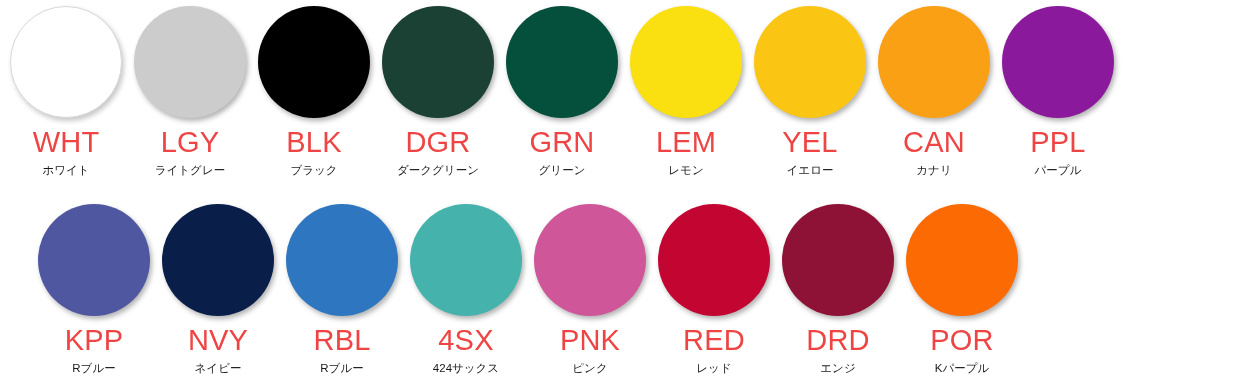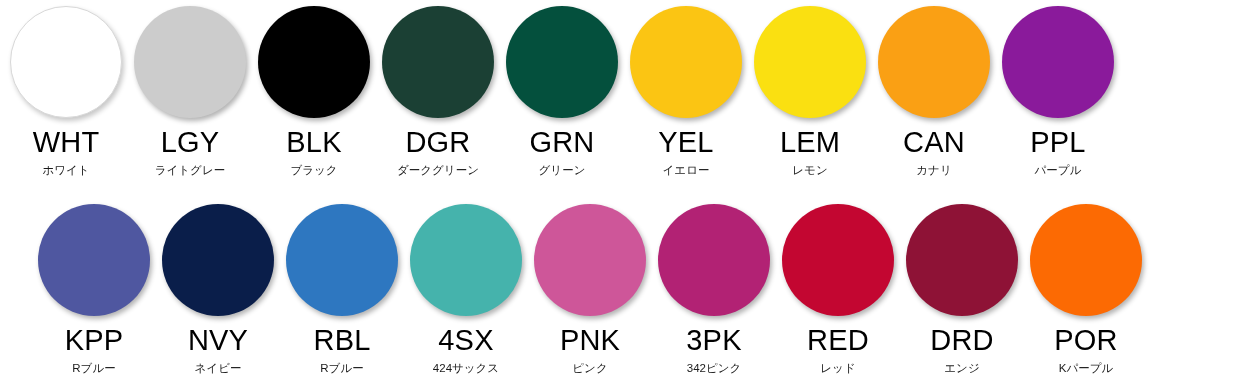--- a/index.html
+++ b/index.html
@@ -53,21 +53,21 @@
   .chip.outlined {
     border: 1px solid #d8d8d8;
     box-shadow: 2px 3px 5px rgba(0, 0, 0, 0.22);
   }
 
   .code {
     margin-top: 9px;
     font-size: 29px;
     line-height: 30px;
     font-weight: 400;
-    color: #000000;
+    color: #ef4444;
     letter-spacing: 0.2px;
     white-space: nowrap;
   }
 
   .jp {
     margin-top: 6px;
     font-size: 11.5px;
     line-height: 14px;
     font-weight: 400;
     color: #1a1a1a;
@@ -98,28 +98,28 @@
         <div class="chip" style="background-color: rgb(27, 64, 52);"></div>
         <div class="code">DGR</div>
         <div class="jp">ダークグリーン</div>
       </div>
       <div class="swatch">
         <div class="chip" style="background-color: rgb(4, 80, 61);"></div>
         <div class="code">GRN</div>
         <div class="jp">グリーン</div>
       </div>
       <div class="swatch">
+        <div class="chip" style="background-color: rgb(250, 224, 17);"></div>
+        <div class="code">LEM</div>
+        <div class="jp">レモン</div>
+      </div>
+      <div class="swatch">
         <div class="chip" style="background-color: rgb(251, 197, 19);"></div>
         <div class="code">YEL</div>
         <div class="jp">イエロー</div>
-      </div>
-      <div class="swatch">
-        <div class="chip" style="background-color: rgb(250, 224, 17);"></div>
-        <div class="code">LEM</div>
-        <div class="jp">レモン</div>
       </div>
       <div class="swatch">
         <div class="chip" style="background-color: rgb(250, 160, 20);"></div>
         <div class="code">CAN</div>
         <div class="jp">カナリ</div>
       </div>
       <div class="swatch">
         <div class="chip" style="background-color: rgb(138, 26, 155);"></div>
         <div class="code">PPL</div>
         <div class="jp">パープル</div>
@@ -145,25 +145,20 @@
         <div class="chip" style="background-color: rgb(69, 179, 172);"></div>
         <div class="code">4SX</div>
         <div class="jp">424サックス</div>
       </div>
       <div class="swatch">
         <div class="chip" style="background-color: rgb(206, 86, 153);"></div>
         <div class="code">PNK</div>
         <div class="jp">ピンク</div>
       </div>
       <div class="swatch">
-        <div class="chip" style="background-color: rgb(178, 34, 116);"></div>
-        <div class="code">3PK</div>
-        <div class="jp">342ピンク</div>
-      </div>
-      <div class="swatch">
         <div class="chip" style="background-color: rgb(195, 6, 49);"></div>
         <div class="code">RED</div>
         <div class="jp">レッド</div>
       </div>
       <div class="swatch">
         <div class="chip" style="background-color: rgb(142, 18, 54);"></div>
         <div class="code">DRD</div>
         <div class="jp">エンジ</div>
       </div>
       <div class="swatch">

